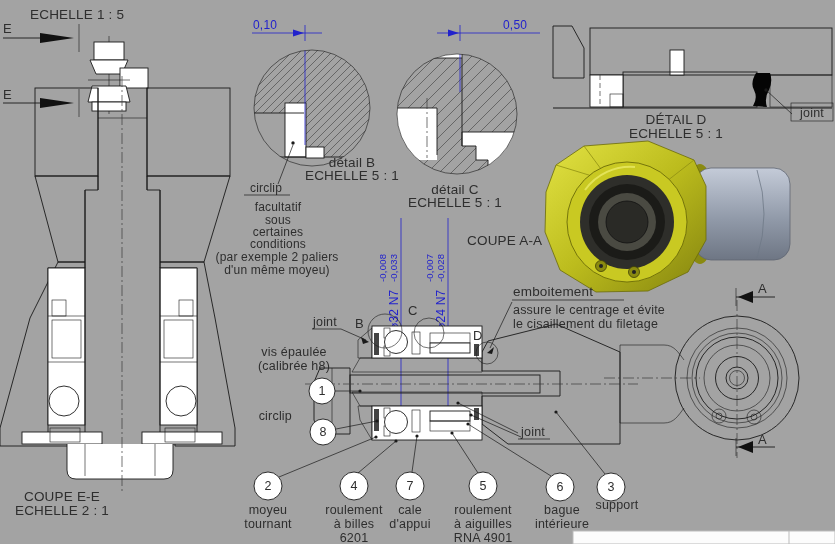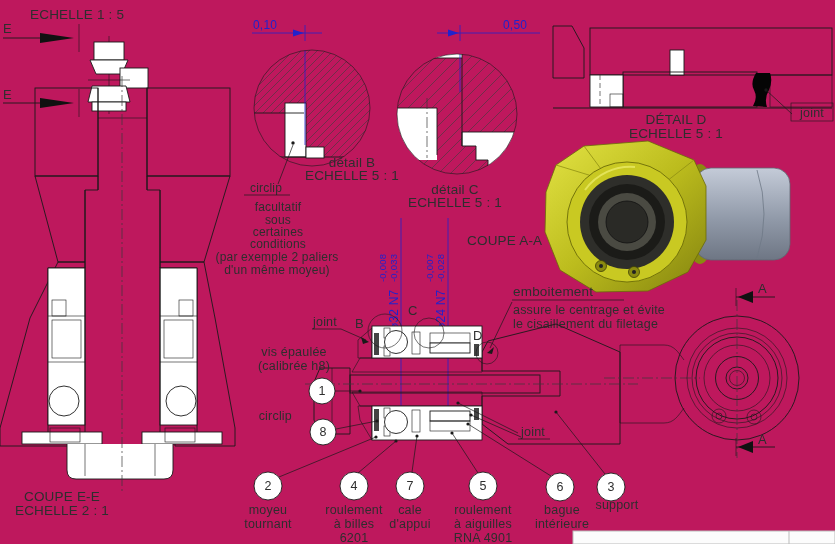--- a/index.html
+++ b/index.html
@@ -1,16 +1,16 @@
 <!DOCTYPE html>
 <html><head>
 <meta charset="utf-8">
 <style>
   html,body{margin:0;padding:0;background:#fff;}
-  #stage{position:relative;width:835px;height:544px;background:#be185d;overflow:hidden;
+  #stage{position:relative;width:835px;height:544px;background:#a3a3a3;overflow:hidden;
          font-family:"Liberation Sans","DejaVu Sans",sans-serif;}
   svg text{font-family:"Liberation Sans","DejaVu Sans",sans-serif;fill:#2e2e2e;letter-spacing:.2px;}
   .tit{font-size:13.5px;}
   .txt{font-size:12.5px;}
   .sm{font-size:12px;}
   .lt{font-size:13px;}
   .bal{font-size:12.5px;}
   .mid{text-anchor:middle;}
   .ln{stroke:#1a1a1a;stroke-width:.9;fill:none;}
   .lnt{stroke:#1a1a1a;stroke-width:.6;fill:none;}

